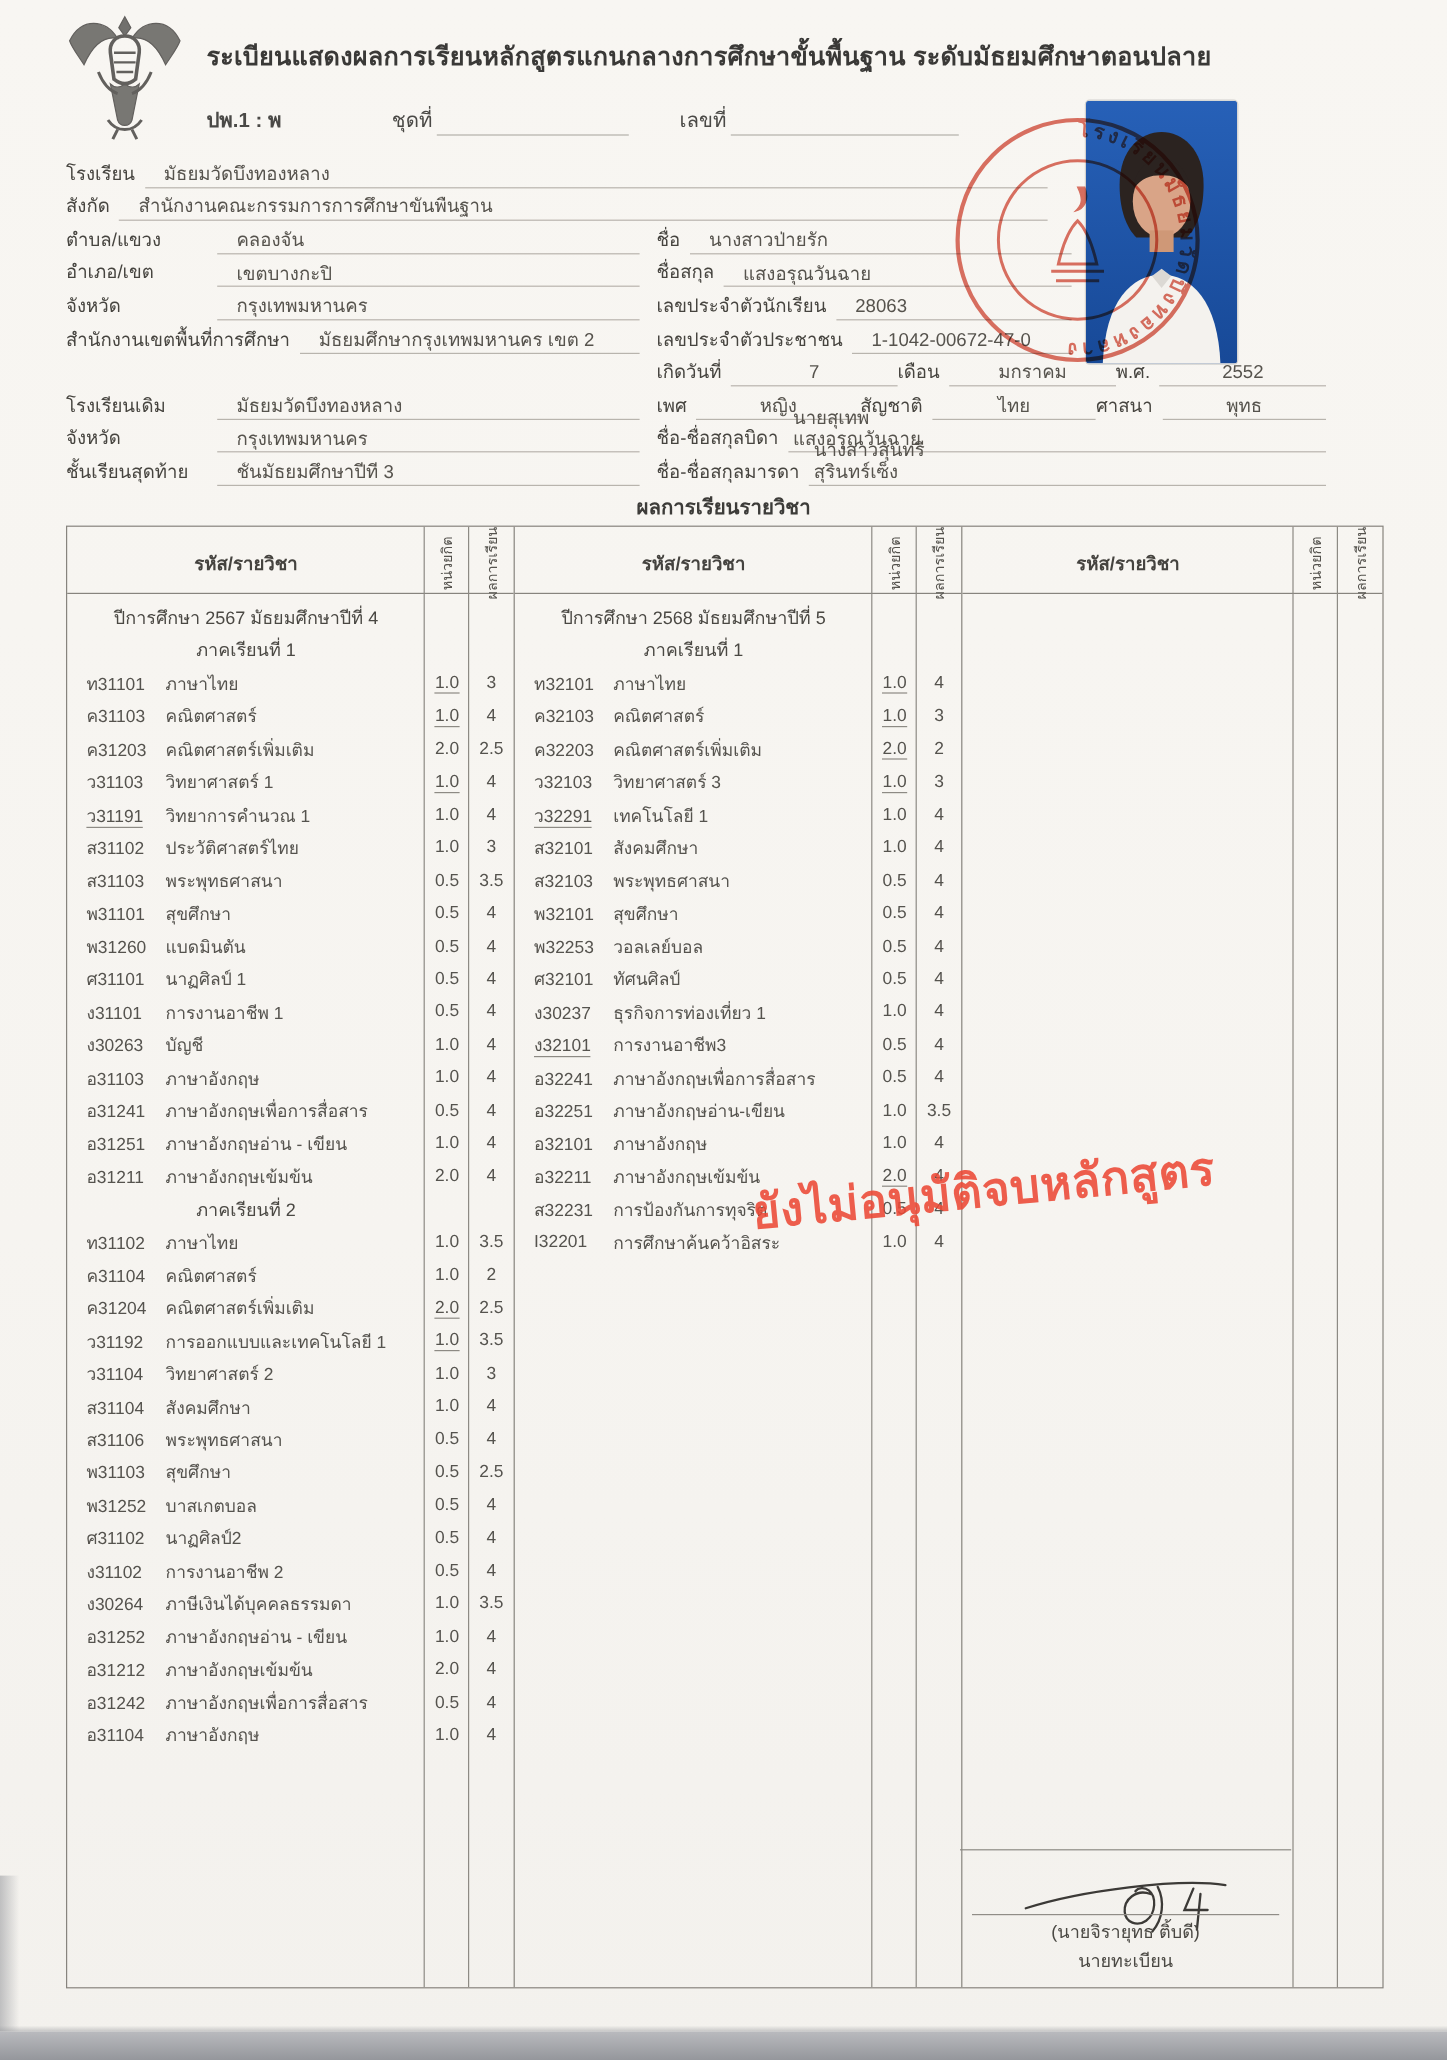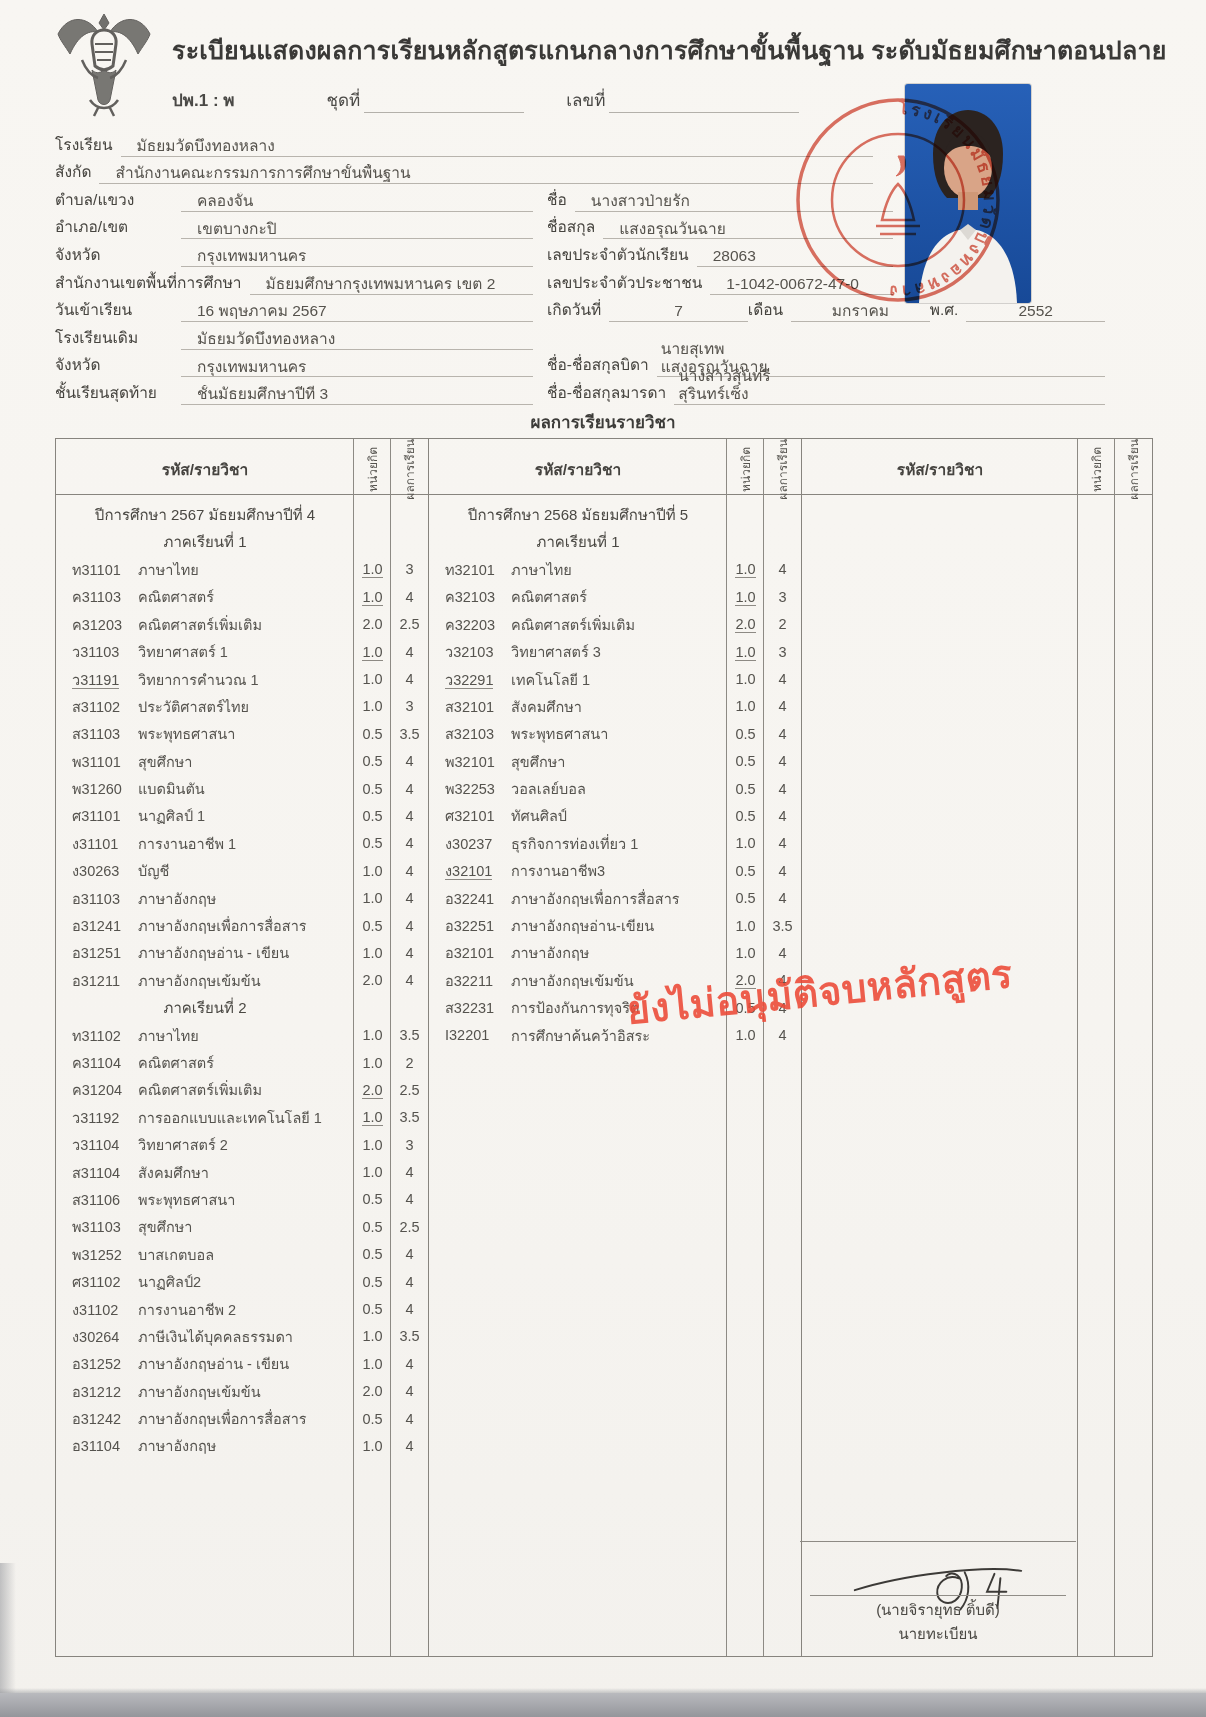--- a/index.html
+++ b/index.html
@@ -1,21 +1,21 @@
 <!DOCTYPE html>
 <html lang="th"><head>
 <meta charset="utf-8">
 <style>
   html,body{margin:0;padding:0;}
   body{font-family:"Liberation Sans","DejaVu Sans",sans-serif;background:#d8d8d8;}
   .page{position:relative;width:1206px;height:1717px;background:#f7f5f1;overflow:hidden;color:#3f3e3b;}
   .paper-tint{position:absolute;inset:0;background:linear-gradient(180deg,#f8f6f2 0%,#f6f4f0 60%,#f3f1ed 100%);}
   
   .garuda{position:absolute;left:52px;top:8px;width:104px;height:112px;opacity:.88;}
-  .doc-title{position:absolute;left:172px;top:30px;width:1010px;font-size:25px;font-weight:700;color:#3a3937;letter-spacing:.2px;}
+  .doc-title{position:absolute;left:172px;top:30px;width:1010px;font-size:21px;font-weight:700;color:#3a3937;letter-spacing:.2px;}
   .formline{position:absolute;left:172px;top:86px;display:flex;align-items:flex-end;font-size:17px;color:#4a4946;}
   .formcode{font-weight:700;margin-right:92px;}
   .flabel{margin-right:4px;}
   .blank{display:inline-block;border-bottom:1px solid #b3b0aa;height:18px;}
   .blank.w1{width:160px;margin-right:42px;}
   .blank.w2{width:190px;}
   
   .photo{position:absolute;left:905px;top:84px;width:126px;height:219px;border-radius:3px;overflow:hidden;box-shadow:0 0 0 1px rgba(0,0,0,.15);}
   .seal{position:absolute;left:790px;top:92px;width:216px;height:216px;opacity:.78;mix-blend-mode:multiply;z-index:5;}
   
@@ -160,26 +160,20 @@
         <span class="ival">
           <span class="ivtext">กรุงเทพมหานคร</span>
         </span>
       </div>
       <div class="irow col1" style="grid-area: 6 / 1;">
         <span class="ilbl" style="min-width: auto;">สำนักงานเขตพื้นที่การศึกษา</span>
         <span class="ival">
           <span class="ivtext">มัธยมศึกษากรุงเทพมหานคร เขต 2</span>
         </span>
       </div>
-      <div class="irow col1" style="grid-area: 7 / 1;">
-        <span class="ilbl" style="min-width: 118px;">วันเข้าเรียน</span>
-        <span class="ival">
-          <span class="ivtext">16  พฤษภาคม  2567</span>
-        </span>
-      </div>
       <div class="irow col1" style="grid-area: 8 / 1;">
         <span class="ilbl" style="min-width: 118px;">โรงเรียนเดิม</span>
         <span class="ival">
           <span class="ivtext">มัธยมวัดบึงทองหลาง</span>
         </span>
       </div>
       <div class="irow col1" style="grid-area: 9 / 1;">
         <span class="ilbl" style="min-width: 118px;">จังหวัด</span>
         <span class="ival">
           <span class="ivtext">กรุงเทพมหานคร</span>
@@ -220,20 +214,34 @@
         <span class="ival center">
           <span class="ivtext">7</span>
         </span>
         <span class="ilbl">เดือน</span>
         <span class="ival center">
           <span class="ivtext">มกราคม</span>
         </span>
         <span class="ilbl">พ.ศ.</span>
         <span class="ival center">
           <span class="ivtext">2552</span>
+        </span>
+      </div>
+      <div class="irow col2" style="grid-area: 8 / 2;">
+        <span class="ilbl">เพศ</span>
+        <span class="ival center">
+          <span class="ivtext">หญิง</span>
+        </span>
+        <span class="ilbl">สัญชาติ</span>
+        <span class="ival center">
+          <span class="ivtext">ไทย</span>
+        </span>
+        <span class="ilbl">ศาสนา</span>
+        <span class="ival center">
+          <span class="ivtext">พุทธ</span>
         </span>
       </div>
       <div class="irow col2" style="grid-area: 9 / 2;">
         <span class="ilbl">ชื่อ-ชื่อสกุลบิดา</span>
         <span class="ival spread">
           <span class="ivtext">นายสุเทพ</span>
           <span class="ivtext">แสงอรุณวันฉาย</span>
         </span>
       </div>
       <div class="irow col2" style="grid-area: 10 / 2;">

